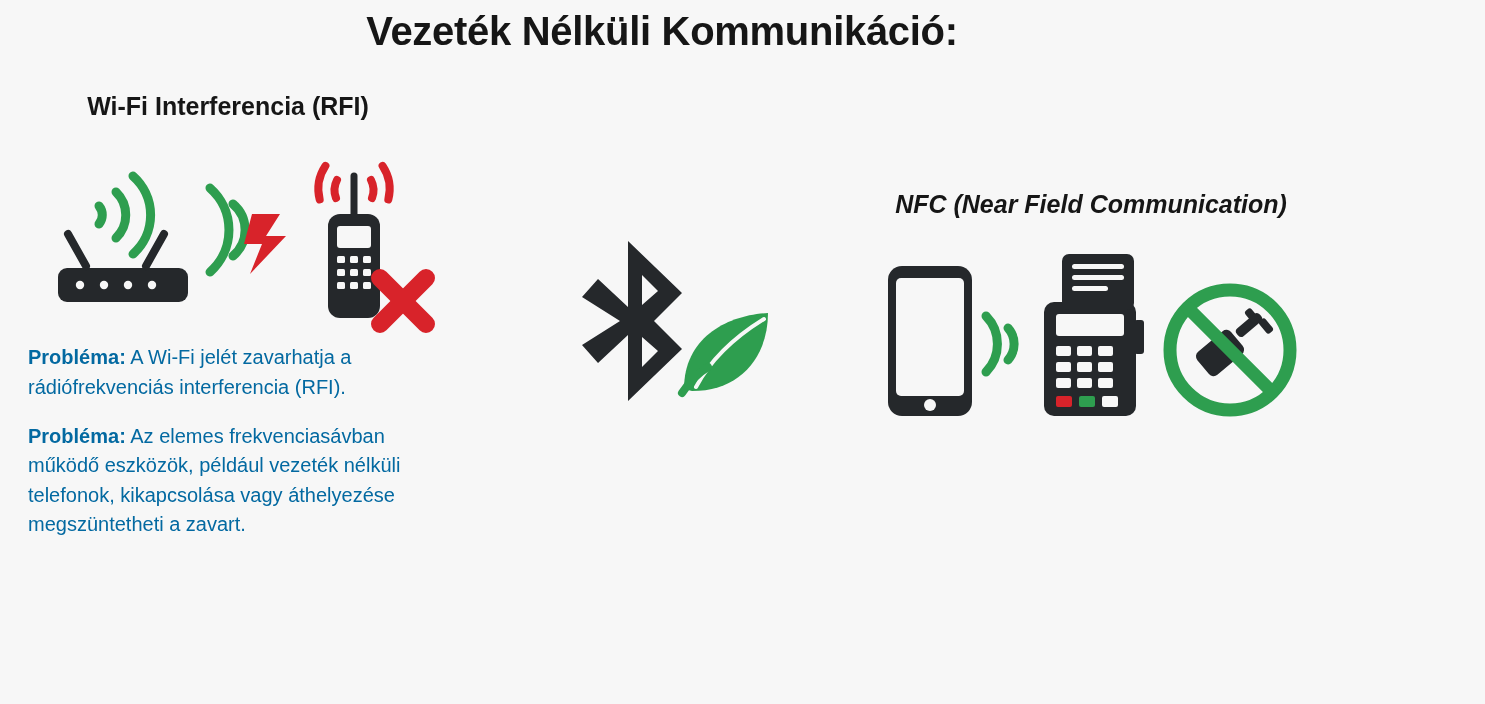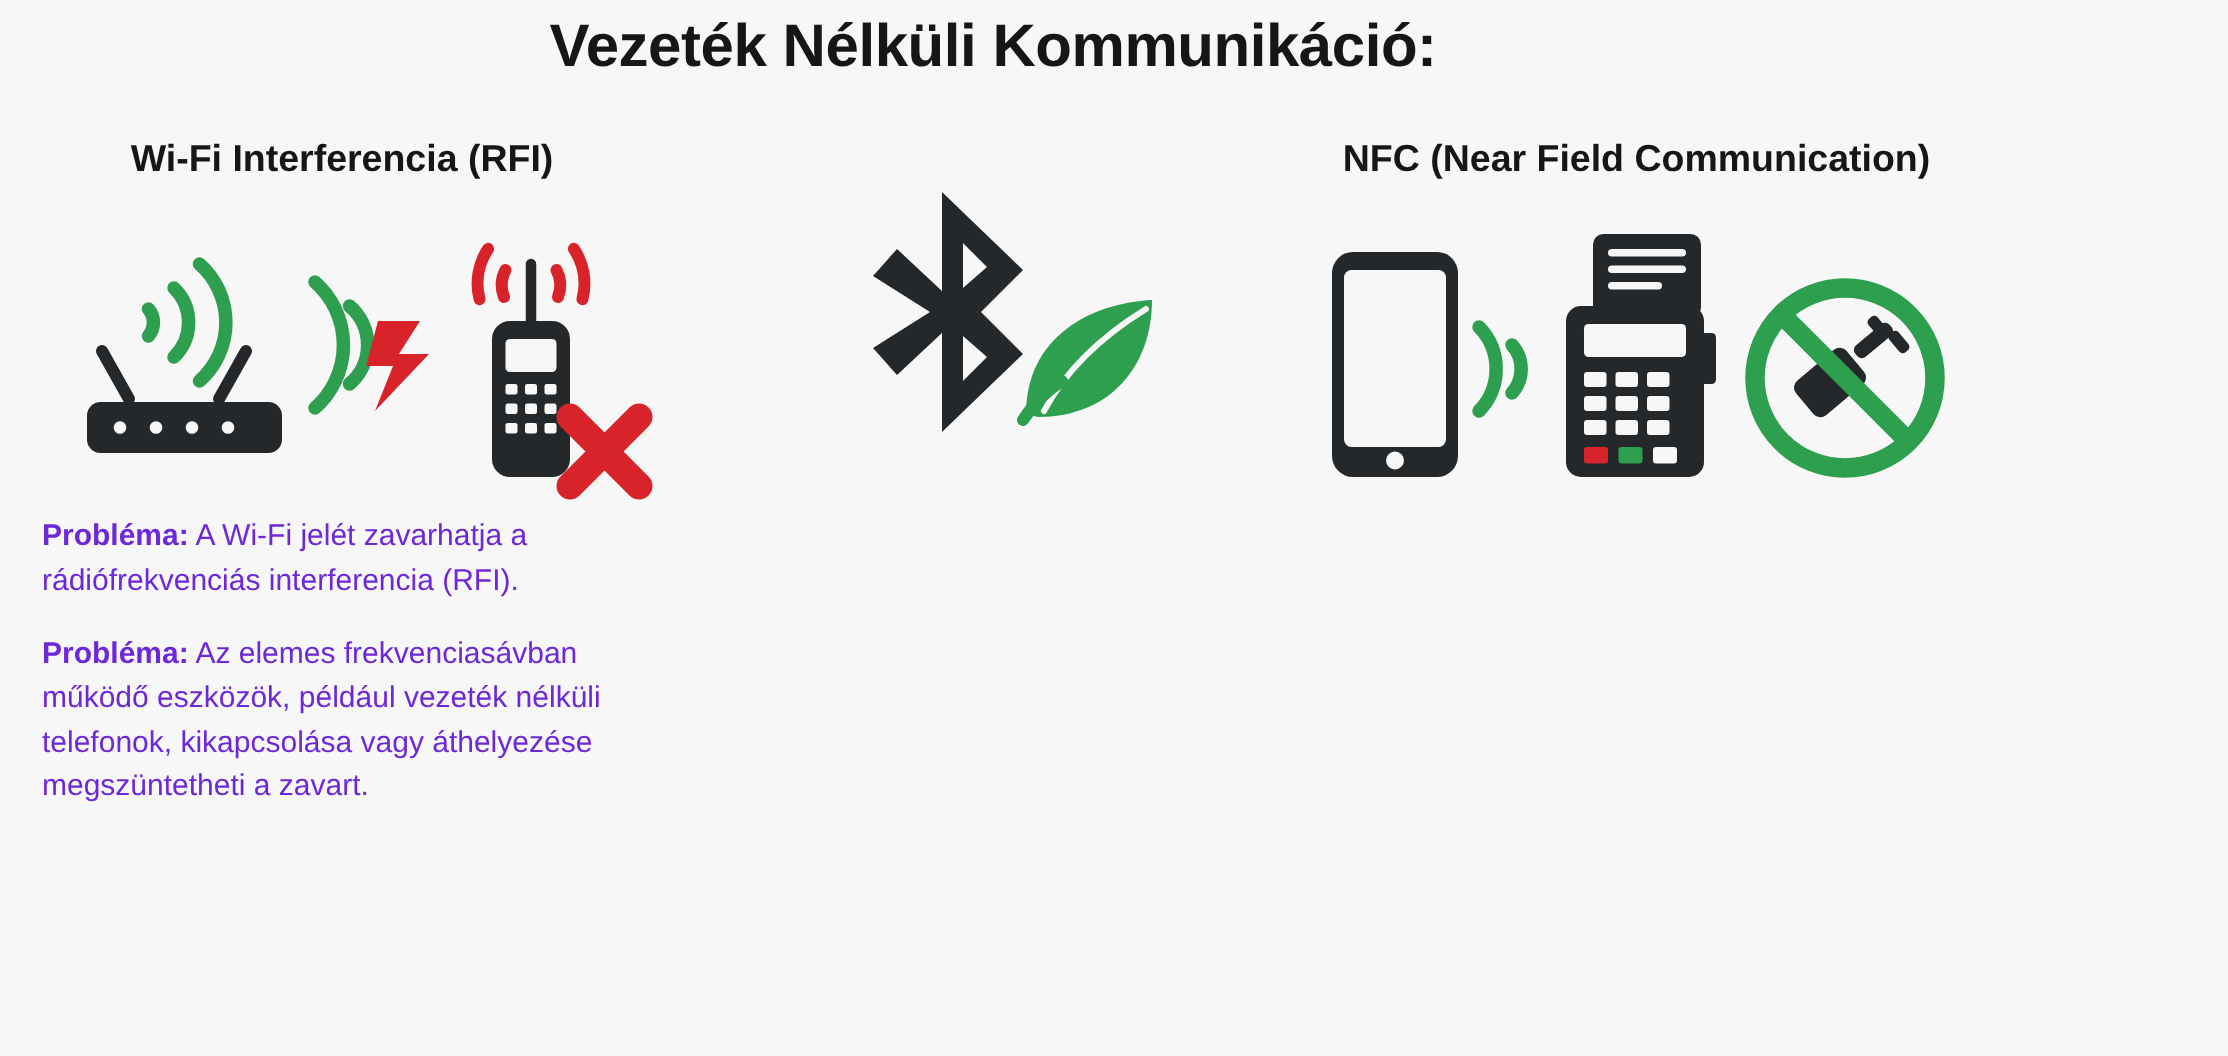--- a/index.html
+++ b/index.html
@@ -28,29 +28,29 @@
     font-weight: bold;
     line-height: 1.18;
     letter-spacing: -0.3px;
     padding-top: 8px;
     color: #161616;
   }
   .title .line2 { display: block; }
 
   .columns {
     display: flex;
-    align-items: flex-start;
+    align-items: center;
     margin-top: 36px;
   }
   .col {
     box-sizing: border-box;
   }
   .col-1 { width: 500px; padding-left: 10px; }
   .col-2 { width: 480px; padding-left: 10px; }
-  .col-3 { width: 485px; padding-left: 10px; }
+  .col-3 { width: 485px; padding-left: 10px; font-style: italic; }
 
   .col-head {
     font-size: 25px;
     font-weight: bold;
     text-align: center;
     color: #161616;
     line-height: 1.2;
   }
   .col-1 .col-head { padding-right: 60px; }
   .col-2 .col-head { padding-right: 0px; }
@@ -61,21 +61,21 @@
     margin-top: 22px;
     display: flex;
     align-items: center;
     justify-content: center;
   }
   .col-1 .art { padding-right: 60px; }
 
   .body-text {
     font-size: 20px;
     line-height: 1.47;
-    color: #6d28d9;
+    color: #0369a1;
   }
   .col-1 .body-text { padding-right: 60px; }
   .col-2 .body-text { padding-right: 55px; }
   .col-3 .body-text { padding-right: 10px; }
 
   .para { margin: 0 0 20px 0; }
   .para:last-child { margin-bottom: 0; }
   .lead { font-weight: bold; }
 
   svg { display: block; overflow: visible; }

